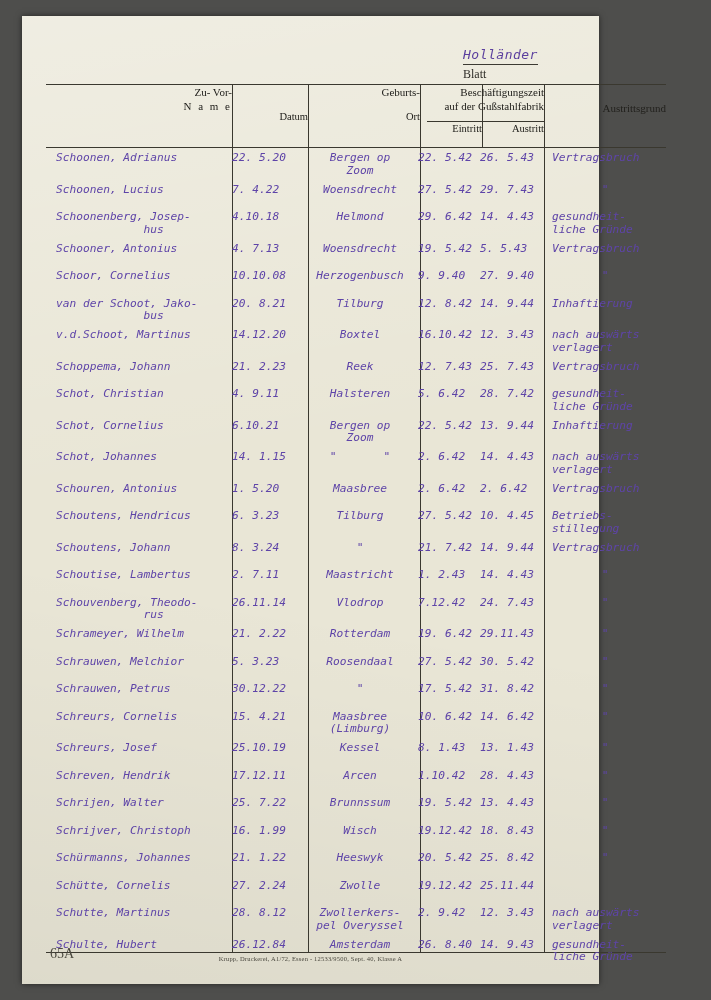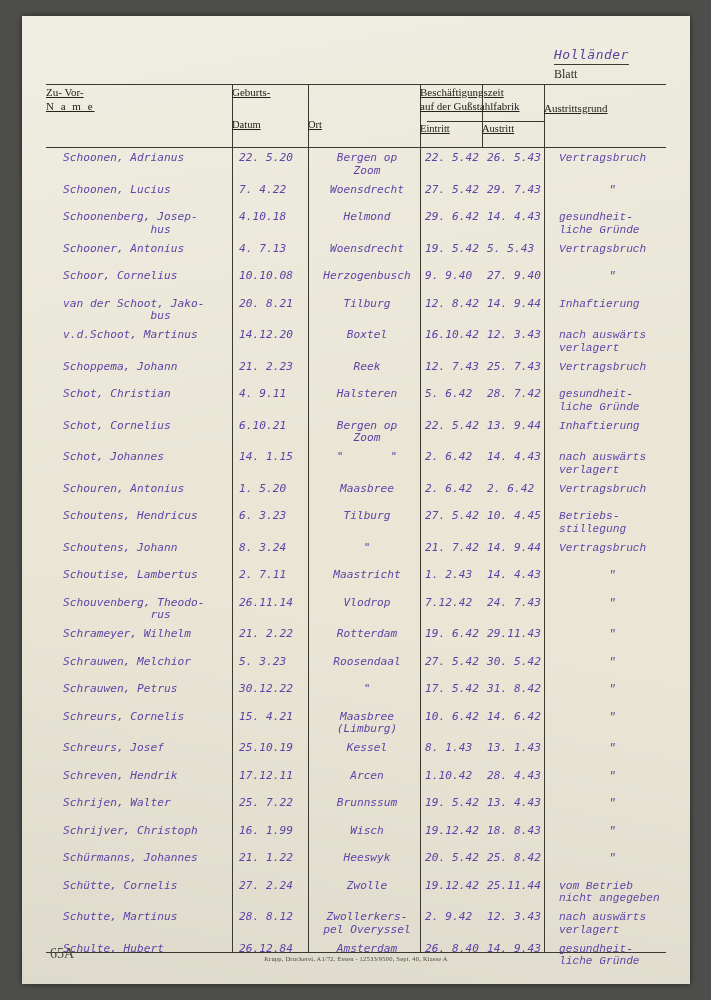--- a/index.html
+++ b/index.html
@@ -13,21 +13,21 @@
     height: 1000px;
     background: #4e4e4c;
     overflow: hidden;
     font-family: "DejaVu Sans Mono", monospace;
   }
   
   #sheet {
     position: absolute;
     left: 22px;
     top: 16px;
-    width: 668px;
+    width: 577px;
     height: 968px;
     background: #e9e6d6;
     background-image:
       linear-gradient(170deg, rgba(255,255,255,0.30) 0%, rgba(235,230,212,0.0) 45%),
       linear-gradient(10deg, rgba(0,0,0,0.05) 0%, rgba(0,0,0,0.0) 40%);
     box-shadow: 0 0 6px rgba(0,0,0,0.55);
   }
   
   .hdr-right {
     position: absolute;
@@ -73,23 +73,22 @@
   col.c-ein   { width: 62px; }
   col.c-aus   { width: 62px; }
   col.c-grund { width: 122px; }
 
   thead td, thead th { border: none; }
   .head-row { height: 42px; }
   .hd {
     font-family: "Liberation Serif", serif;
     font-size: 11px;
     color: #22211d;
-    text-align: left;
+    text-align: right;
     line-height: 1.25;
-    text-decoration: underline;
   }
   .hd .sp { letter-spacing: 2px; }
   .hd-sub { font-size: 10.5px; }
   .rule-top {
     position: absolute;
     left: 24px;
     top: 68px;
     width: 620px;
     height: 0;
     border-top: 1px solid #3a382f;
@@ -131,21 +130,21 @@
   .v3 { left: 398px; }
   .v4 { left: 460px; }
   .v5 { left: 522px; }
   .v-head-only {
     top: 68px; height: 63px;
   }
 
   
   .rows {
     position: absolute;
-    left: 23px;
+    left: 16px;
     top: 136px;
     width: 620px;
   }
   .row {
     display: flex;
     align-items: flex-start;
     min-height: 21px;
     margin-bottom: 6.5px;
   }
   .cell {
@@ -155,21 +154,21 @@
     line-height: 12.5px;
     color: #5e44a8;
     white-space: pre-wrap;
     overflow: hidden;
   }
   .c-name  { width: 186px; padding-left: 18px; box-sizing: border-box; }
   .c-dat   { width: 76px;  padding-left: 8px;  box-sizing: border-box; }
   .c-ort   { width: 112px; padding-left: 8px;  box-sizing: border-box; text-align: center; }
   .c-ein   { width: 62px;  padding-left: 6px;  box-sizing: border-box; }
   .c-aus   { width: 62px;  padding-left: 6px;  box-sizing: border-box; }
-  .c-grund { width: 122px; padding-left: 16px;  box-sizing: border-box; font-family: Liberation Mono, monospace; }
+  .c-grund { width: 122px; padding-left: 16px;  box-sizing: border-box; }
   .ditto { text-align: center; }
 
   
   .foot-left {
     position: absolute;
     left: 28px;
     bottom: 22px;
     font-family: "Liberation Serif", serif;
     font-size: 14px;
     color: #4a483f;
@@ -218,21 +217,21 @@
           <col class="c-grund">
       </colgroup>
       <thead>
         <tr class="head-row">
           <td class="hd">
             <div>Zu-            Vor-</div>
             <div class="sp">N a m e</div>
           </td>
           <td class="hd" colspan="2">
             <div>Geburts-</div>
-            <div style="display:flex; margin-top:18px;">
+            <div style="display:flex; margin-top:10px;">
               <div class="hd-sub" style="width:76px">Datum</div>
               <div class="hd-sub" style="width:112px">Ort</div>
             </div>
           </td>
           <td class="hd" colspan="2">
             <div>Beschäftigungszeit</div>
             <div>auf der Gußstahlfabrik</div>
             <div style="display:flex; margin-top:8px;">
               <div class="hd-sub" style="width:62px">Eintritt</div>
               <div class="hd-sub" style="width:62px">Austritt</div>
@@ -456,22 +455,20 @@
           <div class="cell c-ein">20. 5.42</div>
           <div class="cell c-aus">25. 8.42</div>
           <div class="cell c-grund ditto">"</div>
         </div>
         <div class="row">
           <div class="cell c-name">Schütte, Cornelis</div>
           <div class="cell c-dat">27. 2.24</div>
           <div class="cell c-ort">Zwolle</div>
           <div class="cell c-ein">19.12.42</div>
           <div class="cell c-aus">25.11.44</div>
-          <div class="cell c-grund">vom Betrieb
-nicht angegeben</div>
         </div>
         <div class="row">
           <div class="cell c-name">Schutte, Martinus</div>
           <div class="cell c-dat">28. 8.12</div>
           <div class="cell c-ort">Zwollerkers-
 pel Overyssel</div>
           <div class="cell c-ein">2. 9.42</div>
           <div class="cell c-aus">12. 3.43</div>
           <div class="cell c-grund">nach auswärts
 verlagert</div>

